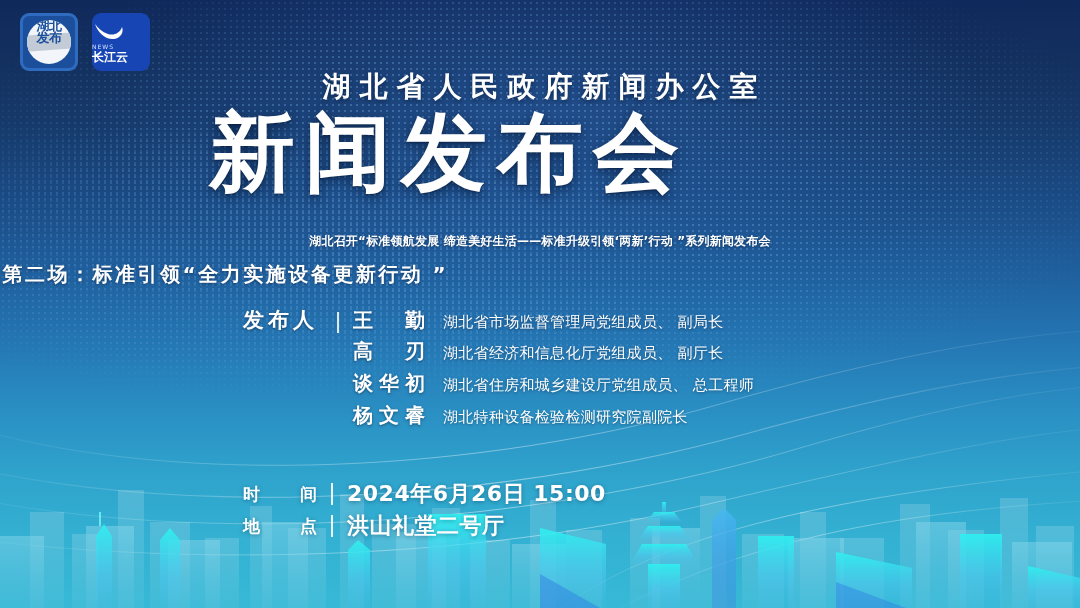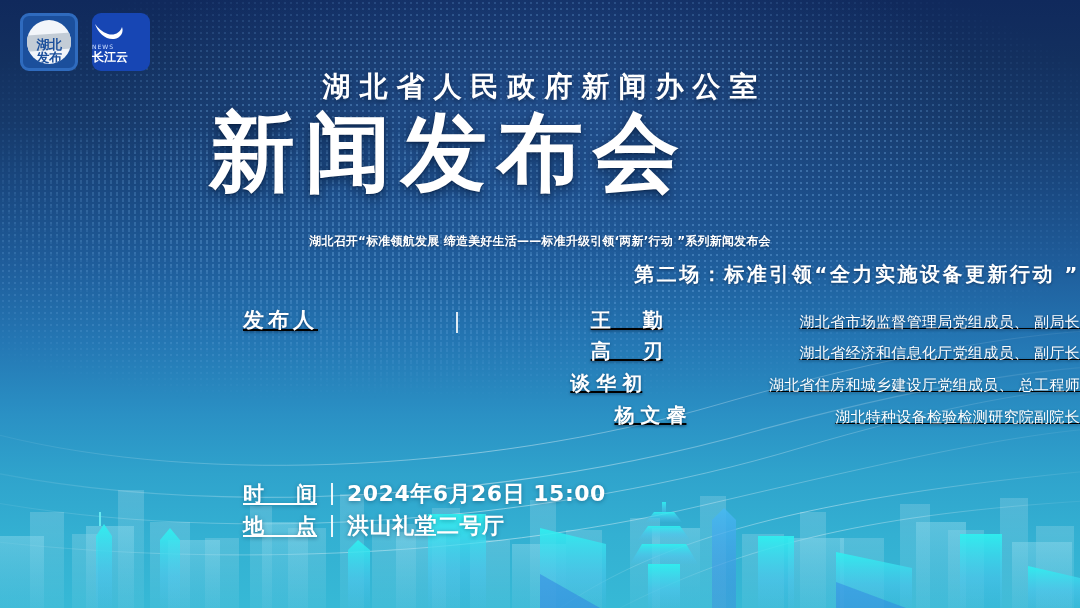--- a/index.html
+++ b/index.html
@@ -50,21 +50,21 @@
   
   .logos{position:absolute;left:20px;top:13px;display:flex;gap:14px;z-index:6;}
   .logo-box{width:58px;height:58px;border-radius:9px;position:relative;}
   .logo-hb{
     background:#1b4f9c;border:3px solid #2f6bbe;box-sizing:border-box;
     display:flex;align-items:center;justify-content:center;
   }
   .logo-hb .disc{
     width:44px;height:44px;border-radius:50%;
     background:#f2f5fa;position:relative;overflow:hidden;
-    display:flex;align-items:flex-end;justify-content:center;
+    display:flex;align-items:flex-start;justify-content:center;
   }
   .logo-hb .disc:before{
     content:"";position:absolute;left:-6px;top:14px;width:58px;height:16px;
     background:#c3ccd6;transform:rotate(-4deg);
   }
   .logo-hb .cn{
     position:relative;z-index:2;color:#1b4f9c;font-weight:bold;line-height:0.95;
     font-size:13px;text-align:center;letter-spacing:-0.5px;
     font-family:"DejaVu Sans","Liberation Sans",sans-serif;
   }
@@ -90,29 +90,29 @@
     font-size:86px;font-weight:bold;color:#ffffff;line-height:1.12;
     letter-spacing:10px;text-indent:10px;
     text-shadow:0 4px 12px rgba(2,18,45,.55), 0 1px 2px rgba(2,18,45,.5);
   }
   .sub1{
     position:absolute;top:233px;left:0;width:1080px;text-align:center;
     font-size:12px;font-weight:bold;color:#ffffff;letter-spacing:0.2px;
     text-shadow:0 1px 3px rgba(2,18,45,.5);
   }
   .sub2{
-    position:absolute;top:261px;left:0;width:1080px;text-align:right;
+    position:absolute;top:261px;left:0;width:1080px;text-align:left;
     font-size:20px;font-weight:bold;color:#ffffff;letter-spacing:2.5px;text-indent:2.5px;
     text-shadow:0 1px 3px rgba(2,18,45,.5);
   }
 
   
   .speakers{position:absolute;top:306px;left:0;width:1080px;}
-  .sp-row{display:flex;align-items:baseline;justify-content:space-between;
-          margin-left:243px;height:32px;text-decoration:underline;}
+  .sp-row{display:flex;align-items:baseline;justify-content:flex-start;
+          margin-left:243px;height:32px;}
   .sp-label{
     width:94px;font-size:21px;font-weight:bold;color:#ffffff;letter-spacing:4px;
     text-shadow:0 1px 3px rgba(2,18,45,.5);white-space:nowrap;
   }
   .sp-bar{
     width:2px;height:21px;background:rgba(255,255,255,.85);
     margin:0 14px 0 0;align-self:center;
   }
   .sp-bar.ghost{background:transparent;}
   .sp-name{
@@ -122,24 +122,23 @@
   }
   .sp-title{
     margin-left:18px;font-size:15px;color:#ffffff;font-weight:normal;
     letter-spacing:.3px;text-shadow:0 1px 3px rgba(2,18,45,.45);white-space:nowrap;
   }
 
   
   .meta{position:absolute;top:478px;left:0;width:1080px;}
   .meta-row{display:flex;align-items:center;margin-left:243px;height:32px;}
   .meta-label{
-    width:74px;font-size:21px;font-weight:bold;color:#ffffff;
+    width:74px;font-size:17px;font-weight:bold;color:#ffffff;
     text-align:justify;text-align-last:justify;
     text-shadow:0 1px 4px rgba(6,50,80,.45);
-    text-decoration:underline;
   }
   .meta-bar{width:2px;height:22px;background:rgba(255,255,255,.9);margin:0 14px;}
   .meta-val{
     font-size:22px;font-weight:bold;color:#ffffff;letter-spacing:.5px;
     text-shadow:0 1px 4px rgba(6,50,80,.45);white-space:nowrap;
   }
 
   
   .skyline{position:absolute;left:0;bottom:0;width:1080px;height:130px;z-index:2;}
 </style>

